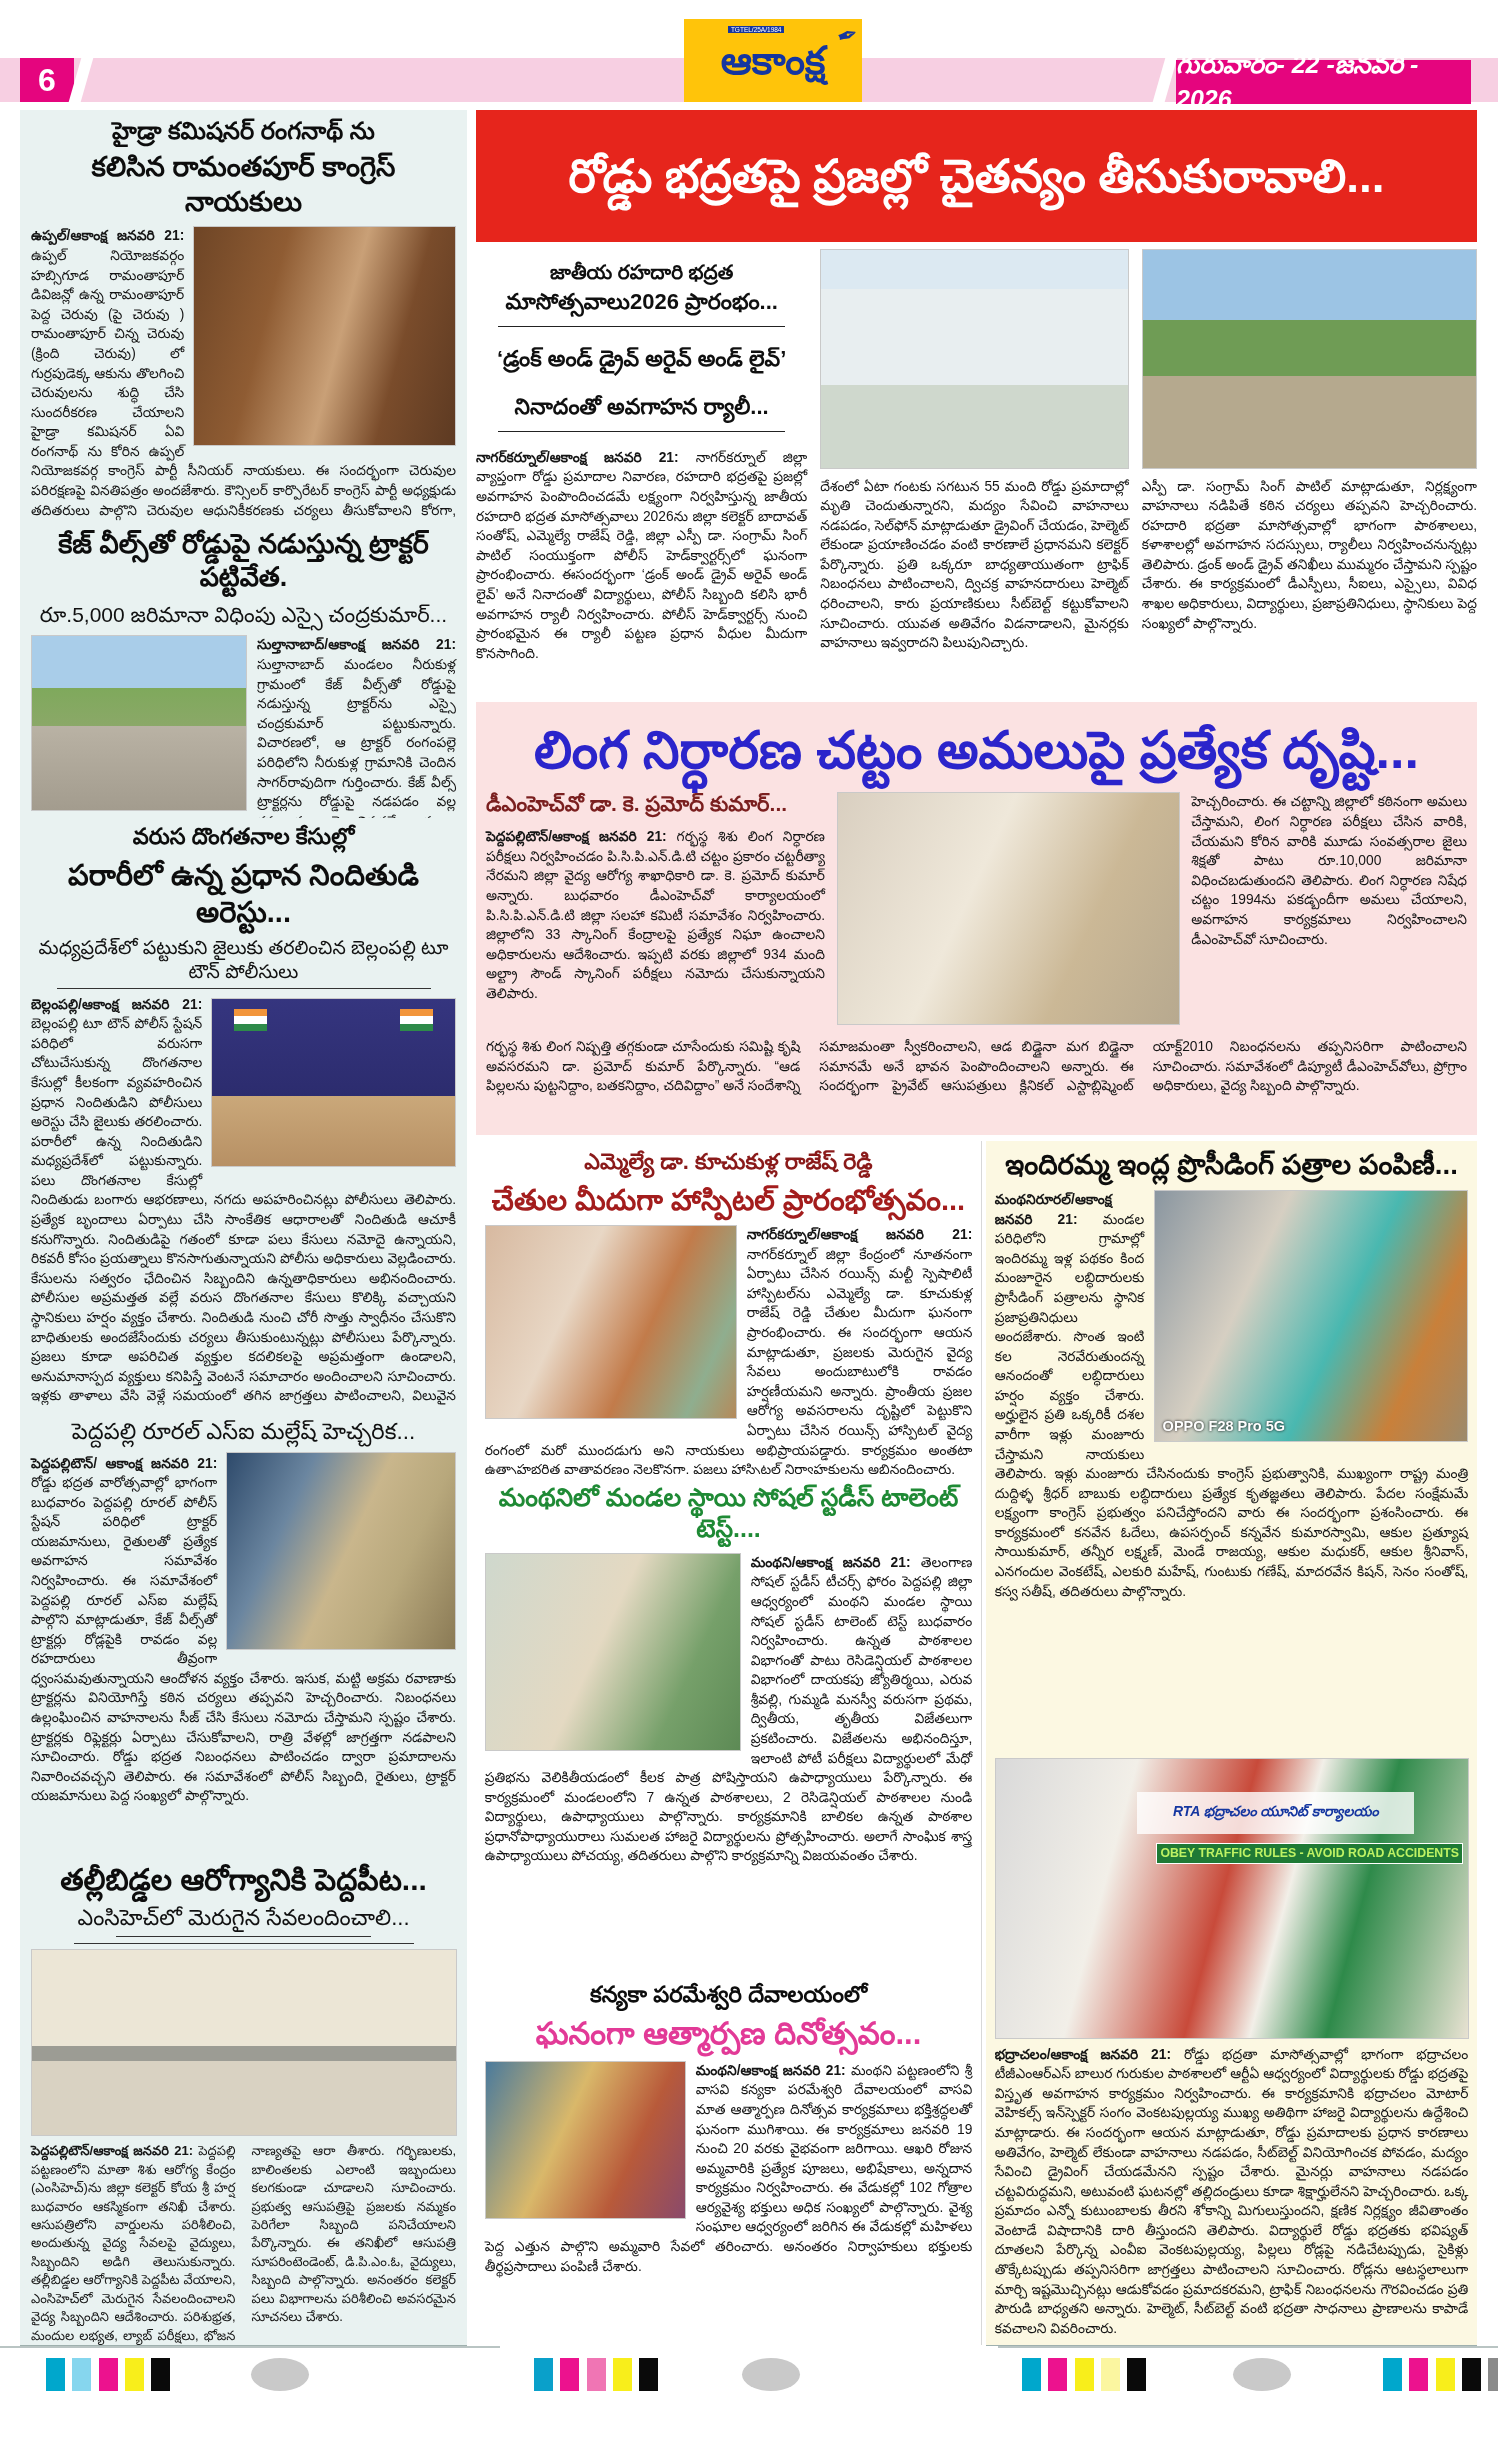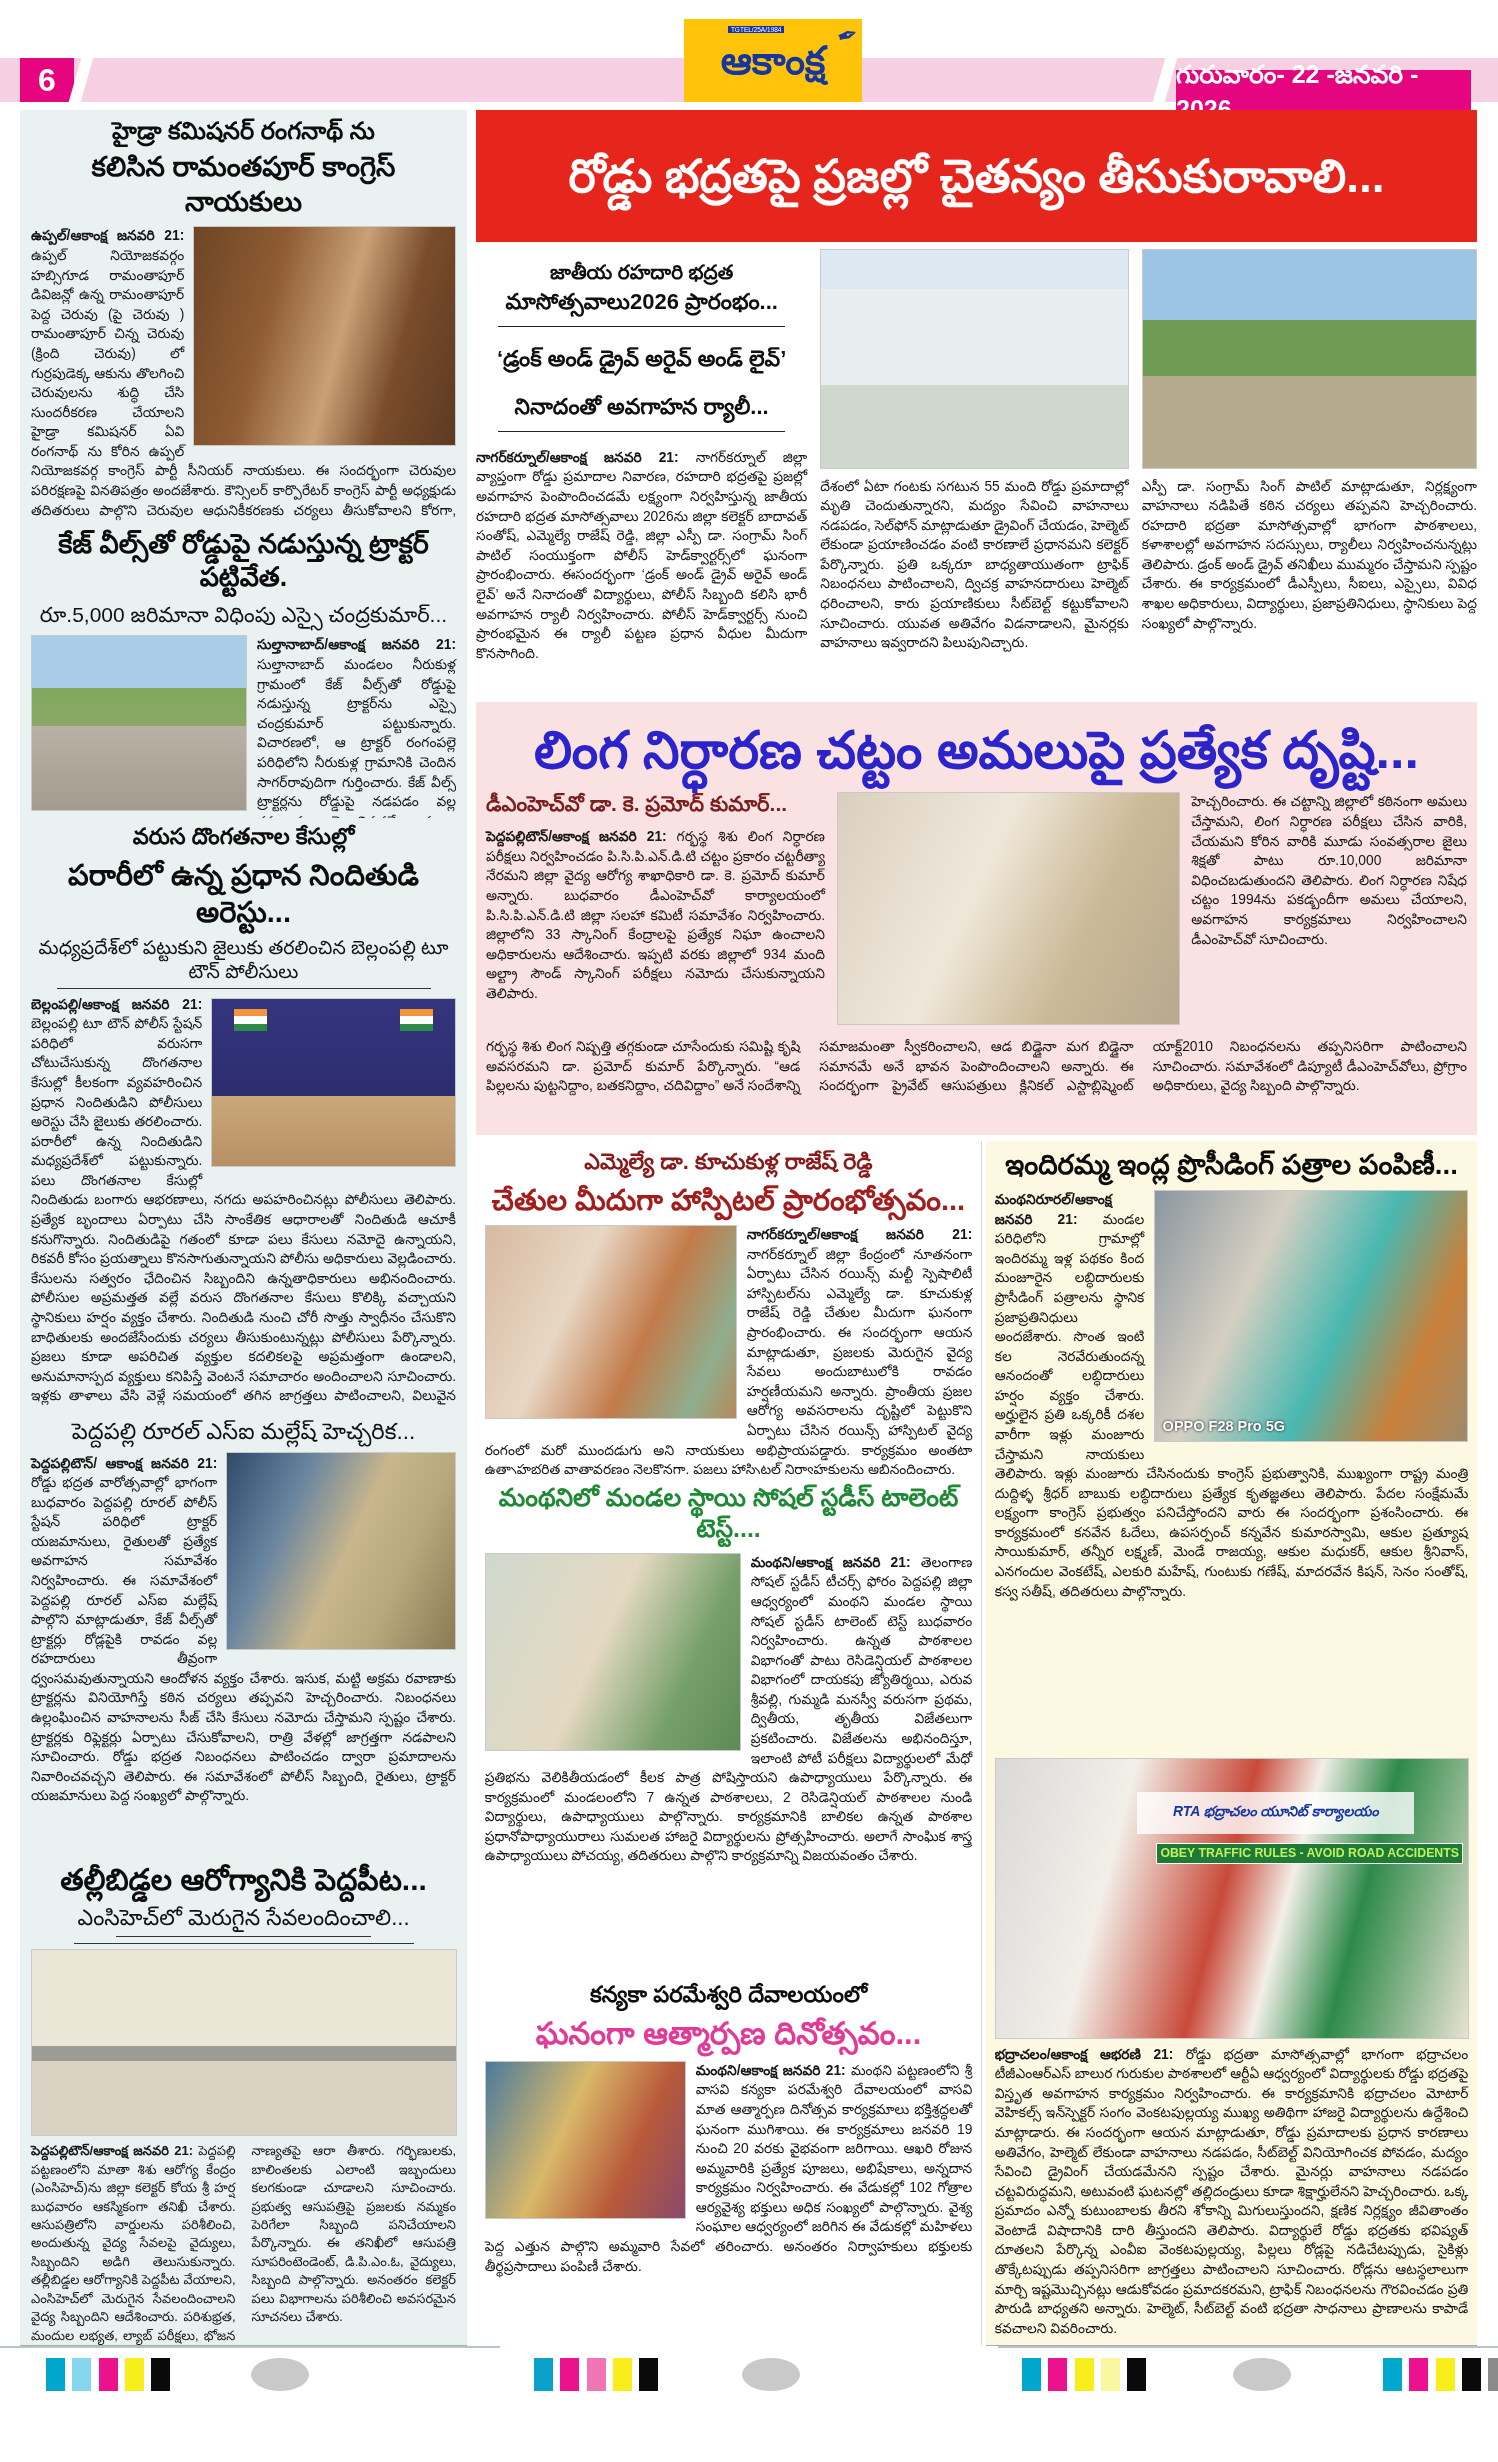--- a/index.html
+++ b/index.html
@@ -4,22 +4,22 @@
 <style>
   html,body{margin:0;padding:0;background:#ffffff;font-family:"Liberation Sans","DejaVu Sans",sans-serif;}
   #page{position:relative;width:1499px;height:2462px;background:#ffffff;overflow:hidden;}
 
   
   .top-strip{position:absolute;left:0;top:58px;width:1499px;height:44px;background:#f7cfe2;}
   .page-num{position:absolute;left:20px;top:58px;width:54px;height:44px;background:#e5057e;color:#fff;
     font-size:32px;font-weight:bold;display:flex;align-items:center;justify-content:center;}
   .num-slash{position:absolute;left:75px;top:58px;width:11.6px;height:44px;background:#ffffff;transform:skewX(-16deg);}
   .date-slash{position:absolute;left:1159px;top:58px;width:11.6px;height:44px;background:#ffffff;transform:skewX(-16deg);}
-  .date-banner{position:absolute;left:1176px;top:70px;width:295px;height:44px;background:#e5057e;color:#fff;
-    font-size:25px;font-weight:bold;display:flex;align-items:center;justify-content:center;}
+  .date-banner{position:absolute;left:1176px;top:60px;width:295px;height:44px;background:#e5057e;color:#fff;
+    font-size:25px;font-weight:bold;display:flex;align-items:center;justify-content:center;font-style:italic;}
   .masthead{position:absolute;left:684px;top:19px;width:178px;height:83px;background:#ffc40a;
     display:flex;align-items:center;justify-content:center;flex-direction:column;}
   .masthead .mh-title{color:#1536a0;font-size:39px;font-weight:bold;line-height:1;}
   .masthead .mh-reg{position:absolute;top:7.3px;left:44px;background:#1536a0;color:#fff;font-size:6.5px;padding:0 2.9px;}
   .masthead .mh-nib{position:absolute;top:1.5px;right:4.4px;color:#1536a0;font-size:25px;transform:rotate(-18deg);}
 
   
   .body-txt{font-size:13.8px;line-height:1.42;text-align:justify;color:#151515;}
   .dl{font-weight:bold;}
   .photo{position:relative;overflow:hidden;border:0.7px solid #c9c9c9;}
@@ -250,21 +250,21 @@
         <span>మండల పరిధిలోని గ్రామాల్లో ఇందిరమ్మ ఇళ్ల పథకం కింద మంజూరైన లబ్ధిదారులకు ప్రొసీడింగ్ పత్రాలను స్థానిక ప్రజాప్రతినిధులు అందజేశారు. సొంత ఇంటి కల నెరవేరుతుందన్న ఆనందంతో లబ్ధిదారులు హర్షం వ్యక్తం చేశారు. అర్హులైన ప్రతి ఒక్కరికీ దశల వారీగా ఇళ్లు మంజూరు చేస్తామని నాయకులు తెలిపారు. ఇళ్లు మంజూరు చేసినందుకు కాంగ్రెస్ ప్రభుత్వానికి, ముఖ్యంగా రాష్ట్ర మంత్రి దుద్దిళ్ళ శ్రీధర్ బాబుకు లబ్ధిదారులు ప్రత్యేక కృతజ్ఞతలు తెలిపారు. పేదల సంక్షేమమే లక్ష్యంగా కాంగ్రెస్ ప్రభుత్వం పనిచేస్తోందని వారు ఈ సందర్భంగా ప్రశంసించారు. ఈ కార్యక్రమంలో కనవేన ఓదేలు, ఉపసర్పంచ్ కన్నవేన కుమారస్వామి, ఆకుల ప్రత్యూష సాయికుమార్, తన్నీర లక్ష్మణ్, మెండే రాజయ్య, ఆకుల మధుకర్, ఆకుల శ్రీనివాస్, ఎనగందుల వెంకటేష్, ఎలకురి మహేష్, గుంటుకు గణేష్, మాదరవేన కిషన్, సెనం సంతోష్, కస్వ సతీష్, తదితరులు పాల్గొన్నారు.</span>
       </p>
     </div>
 
     <div class="r-art" style="height:592px;">
       <div class="photo ph-banners" style="width:472px;height:279px;margin:7.3px 0 5.8px 0;">
         <div class="banner-line2">RTA భద్రాచలం యూనిట్ కార్యాలయం</div>
         <div class="banner-line">OBEY TRAFFIC RULES - AVOID ROAD ACCIDENTS</div>
       </div>
       <p class="body-txt" style="margin:2.9px 0 0 0;">
-        <span class="dl">భద్రాచలం/ఆకాంక్ష ఆభరణి 21:</span>
+        <span class="dl">భద్రాచలం/ఆకాంక్ష జనవరి 21:</span>
         <span>రోడ్డు భద్రతా మాసోత్సవాల్లో భాగంగా భద్రాచలం టీజీఎంఆర్ఎస్ బాలుర గురుకుల పాఠశాలలో ఆర్టీఏ ఆధ్వర్యంలో విద్యార్థులకు రోడ్డు భద్రతపై విస్తృత అవగాహన కార్యక్రమం నిర్వహించారు. ఈ కార్యక్రమానికి భద్రాచలం మోటార్ వెహికల్స్ ఇన్‌స్పెక్టర్ సంగం వెంకటపుల్లయ్య ముఖ్య అతిథిగా హాజరై విద్యార్థులను ఉద్దేశించి మాట్లాడారు. ఈ సందర్భంగా ఆయన మాట్లాడుతూ, రోడ్డు ప్రమాదాలకు ప్రధాన కారణాలు అతివేగం, హెల్మెట్ లేకుండా వాహనాలు నడపడం, సీట్‌బెల్ట్ వినియోగించక పోవడం, మద్యం సేవించి డ్రైవింగ్ చేయడమేనని స్పష్టం చేశారు. మైనర్లు వాహనాలు నడపడం చట్టవిరుద్ధమని, అటువంటి ఘటనల్లో తల్లిదండ్రులు కూడా శిక్షార్హులేనని హెచ్చరించారు. ఒక్క ప్రమాదం ఎన్నో కుటుంబాలకు తీరని శోకాన్ని మిగులుస్తుందని, క్షణిక నిర్లక్ష్యం జీవితాంతం వెంటాడే విషాదానికి దారి తీస్తుందని తెలిపారు. విద్యార్థులే రోడ్డు భద్రతకు భవిష్యత్ దూతలని పేర్కొన్న ఎంవీఐ వెంకటపుల్లయ్య, పిల్లలు రోడ్లపై నడిచేటప్పుడు, సైకిళ్లు తొక్కేటప్పుడు తప్పనిసరిగా జాగ్రత్తలు పాటించాలని సూచించారు. రోడ్లను ఆటస్థలాలుగా మార్చి ఇష్టమొచ్చినట్లు ఆడుకోవడం ప్రమాదకరమని, ట్రాఫిక్ నిబంధనలను గౌరవించడం ప్రతి పౌరుడి బాధ్యతని అన్నారు. హెల్మెట్, సీట్‌బెల్ట్ వంటి భద్రతా సాధనాలు ప్రాణాలను కాపాడే కవచాలని వివరించారు.</span>
       </p>
     </div>
   </div>
 
   <div class="hairline" style="left:0;top:2346px;width:500px;"></div>
   <div class="hairline" style="left:998px;top:2346px;width:500px;"></div>
 
   <div class="mark-group" style="left:46px;">
       <div class="mark-bar" style="background: rgb(0, 167, 204);"></div>

